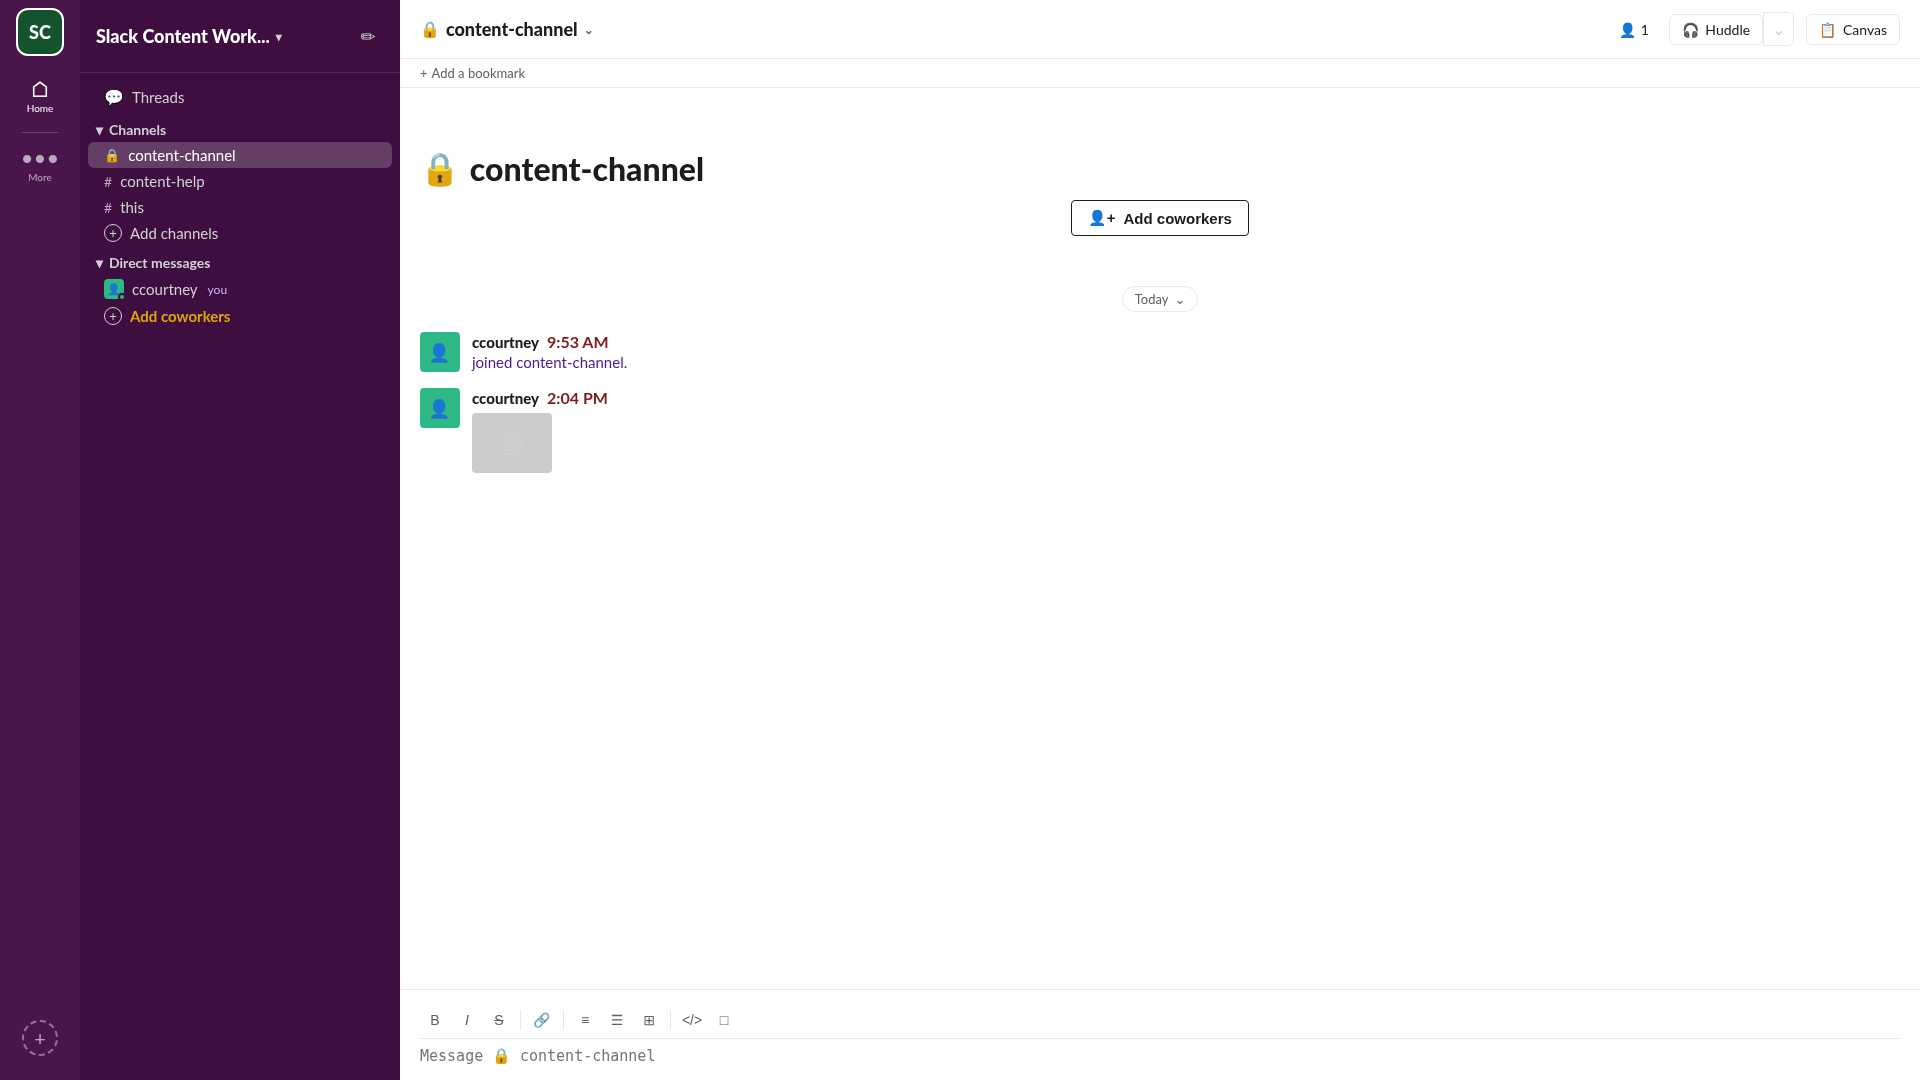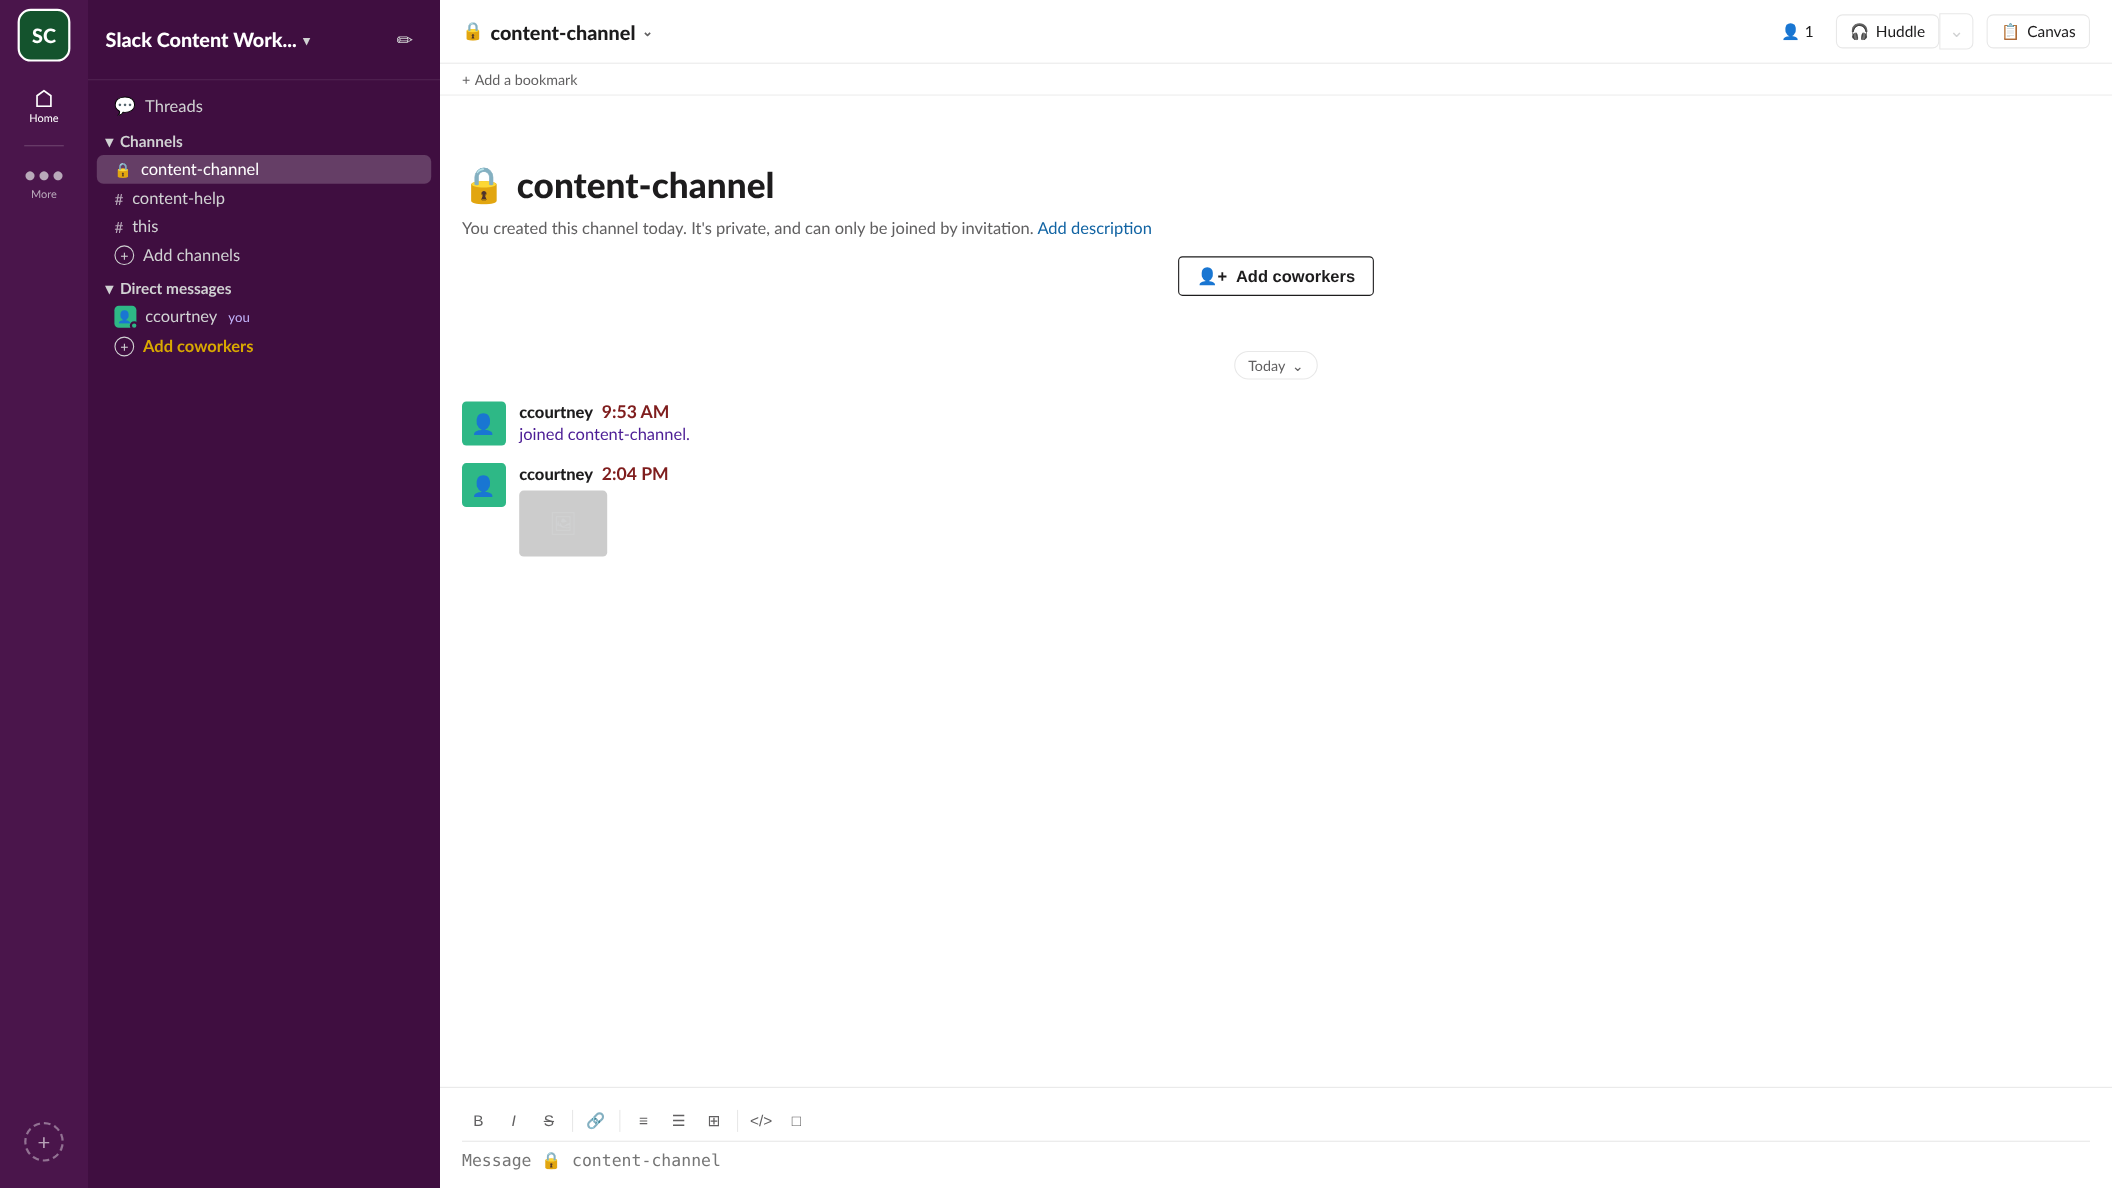--- a/index.html
+++ b/index.html
@@ -610,25 +610,20 @@
       <span>Add a bookmark</span>
     </div>
   </div>
 
   <div class="message-area">
 
     <div class="channel-intro">
       <div class="channel-intro-header">
         <span>🔒</span>
         <span>content-channel</span>
-      </div>
-      <div class="channel-intro-text">
-        <span>You created this channel today. It's private, and can only be joined by invitation.</span>
-        <span> </span>
-        <a class="add-desc-link">Add description</a>
       </div>
       <button class="add-coworkers-btn">
         <span>👤+</span>
         <span>Add coworkers</span>
       </button>
     </div>
 
     <div class="divider-today">
       <div class="today-badge">
         <span>Today</span>

